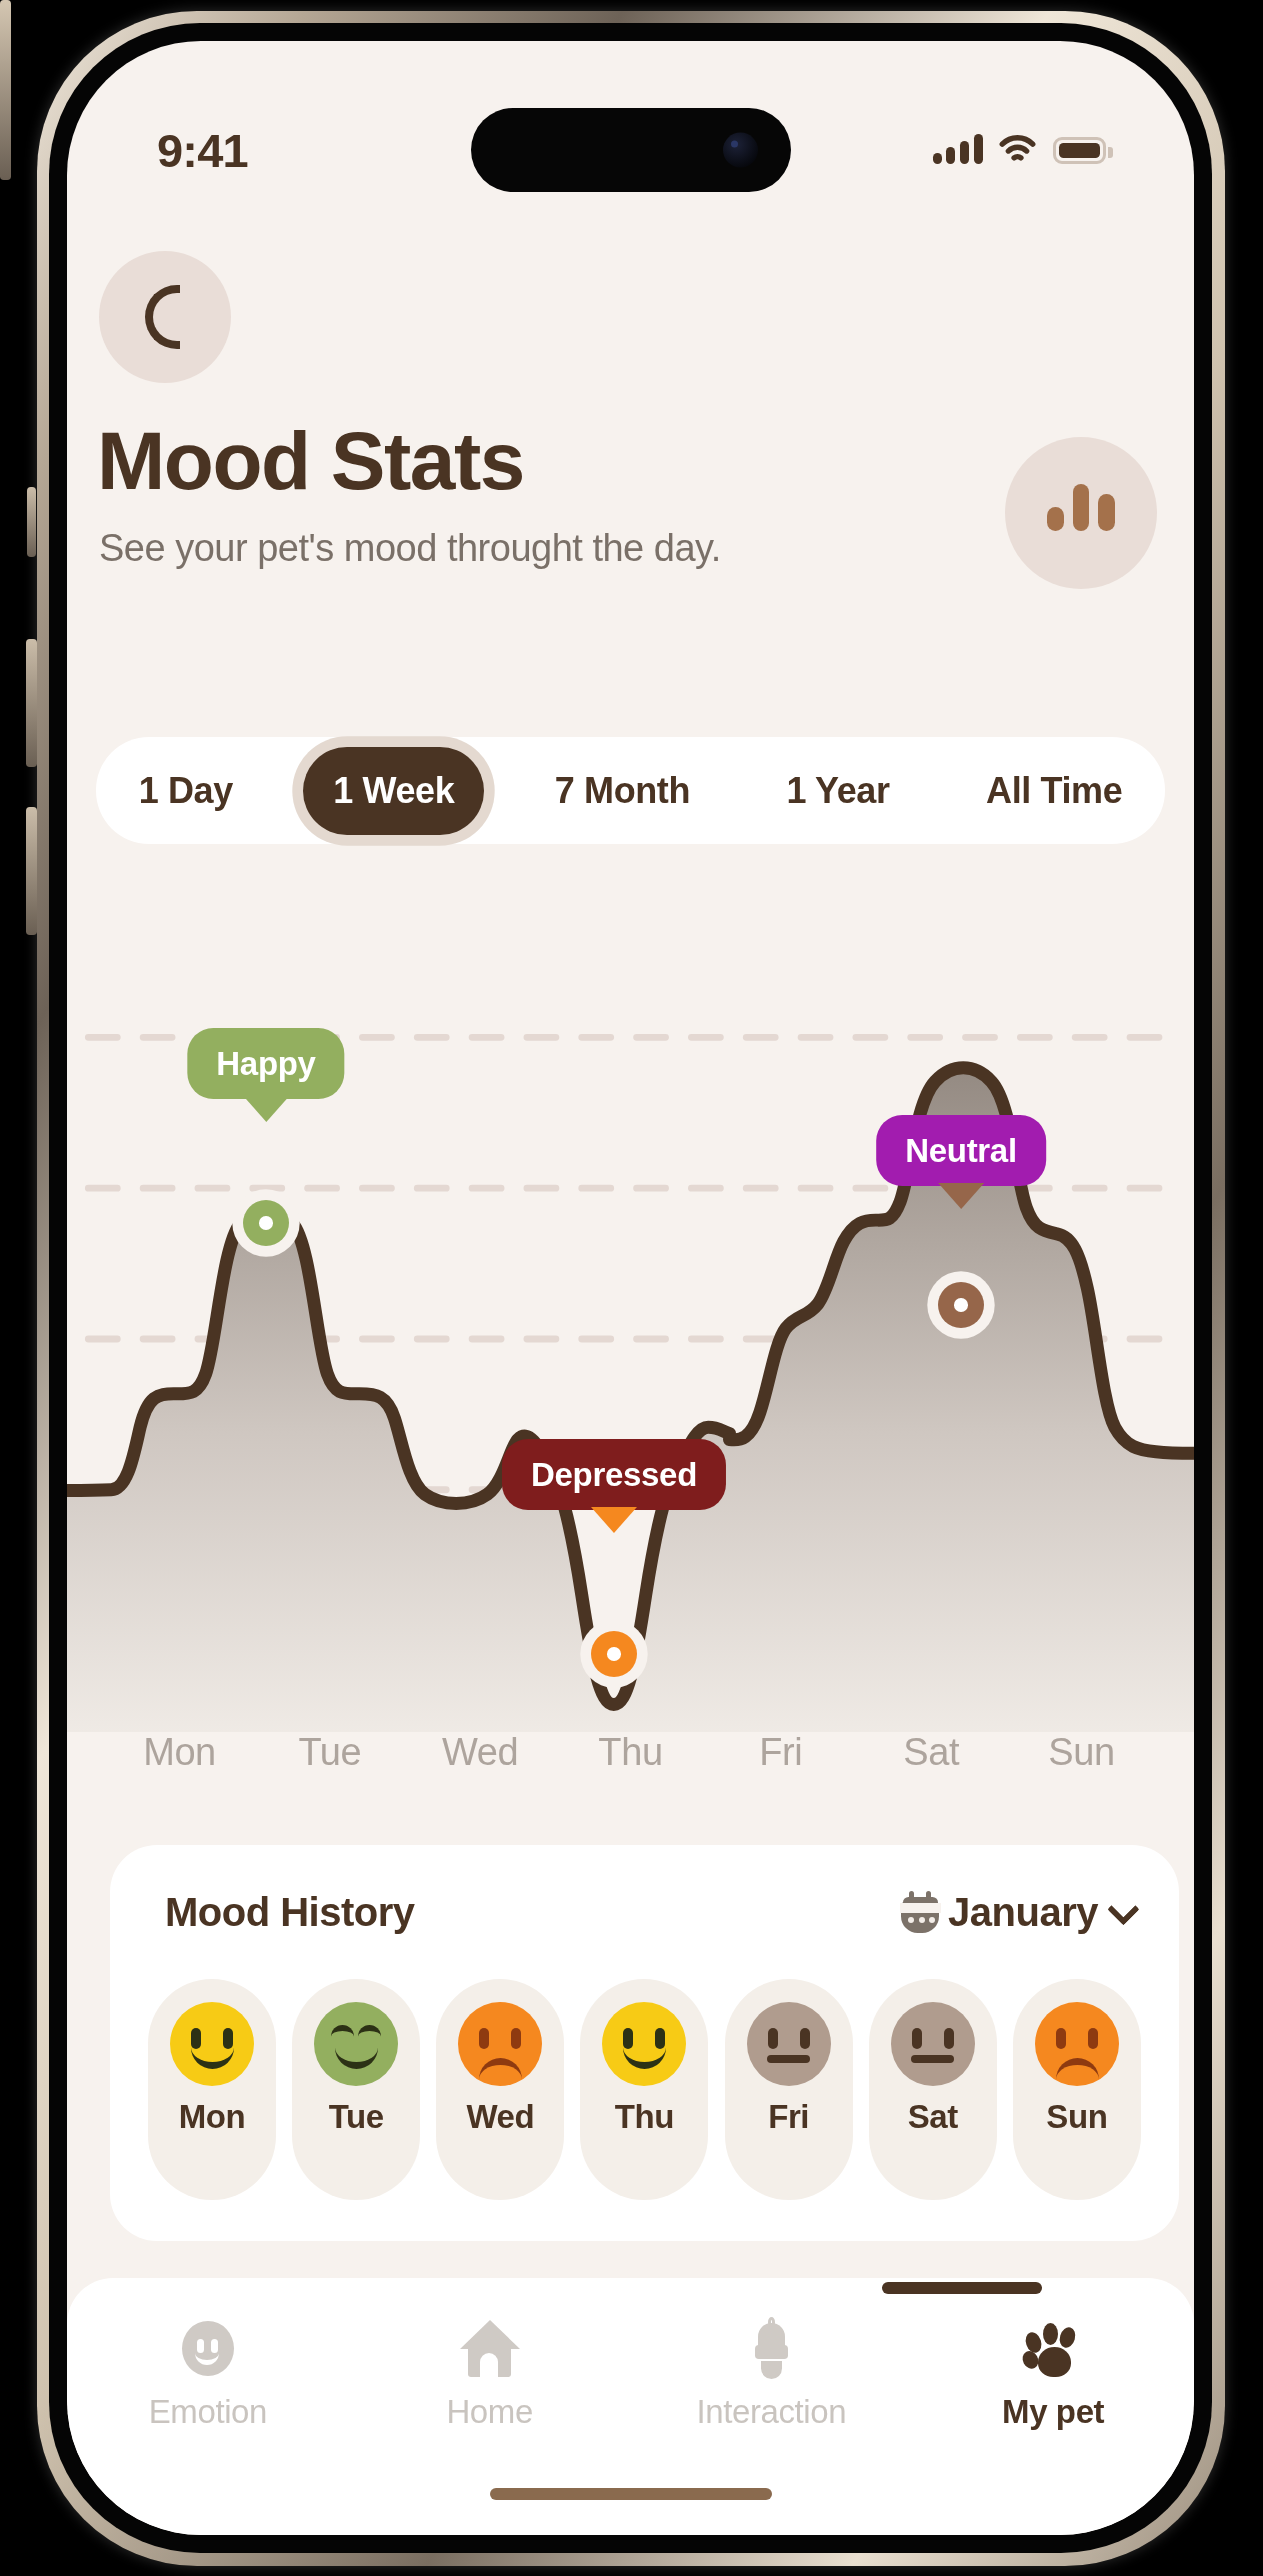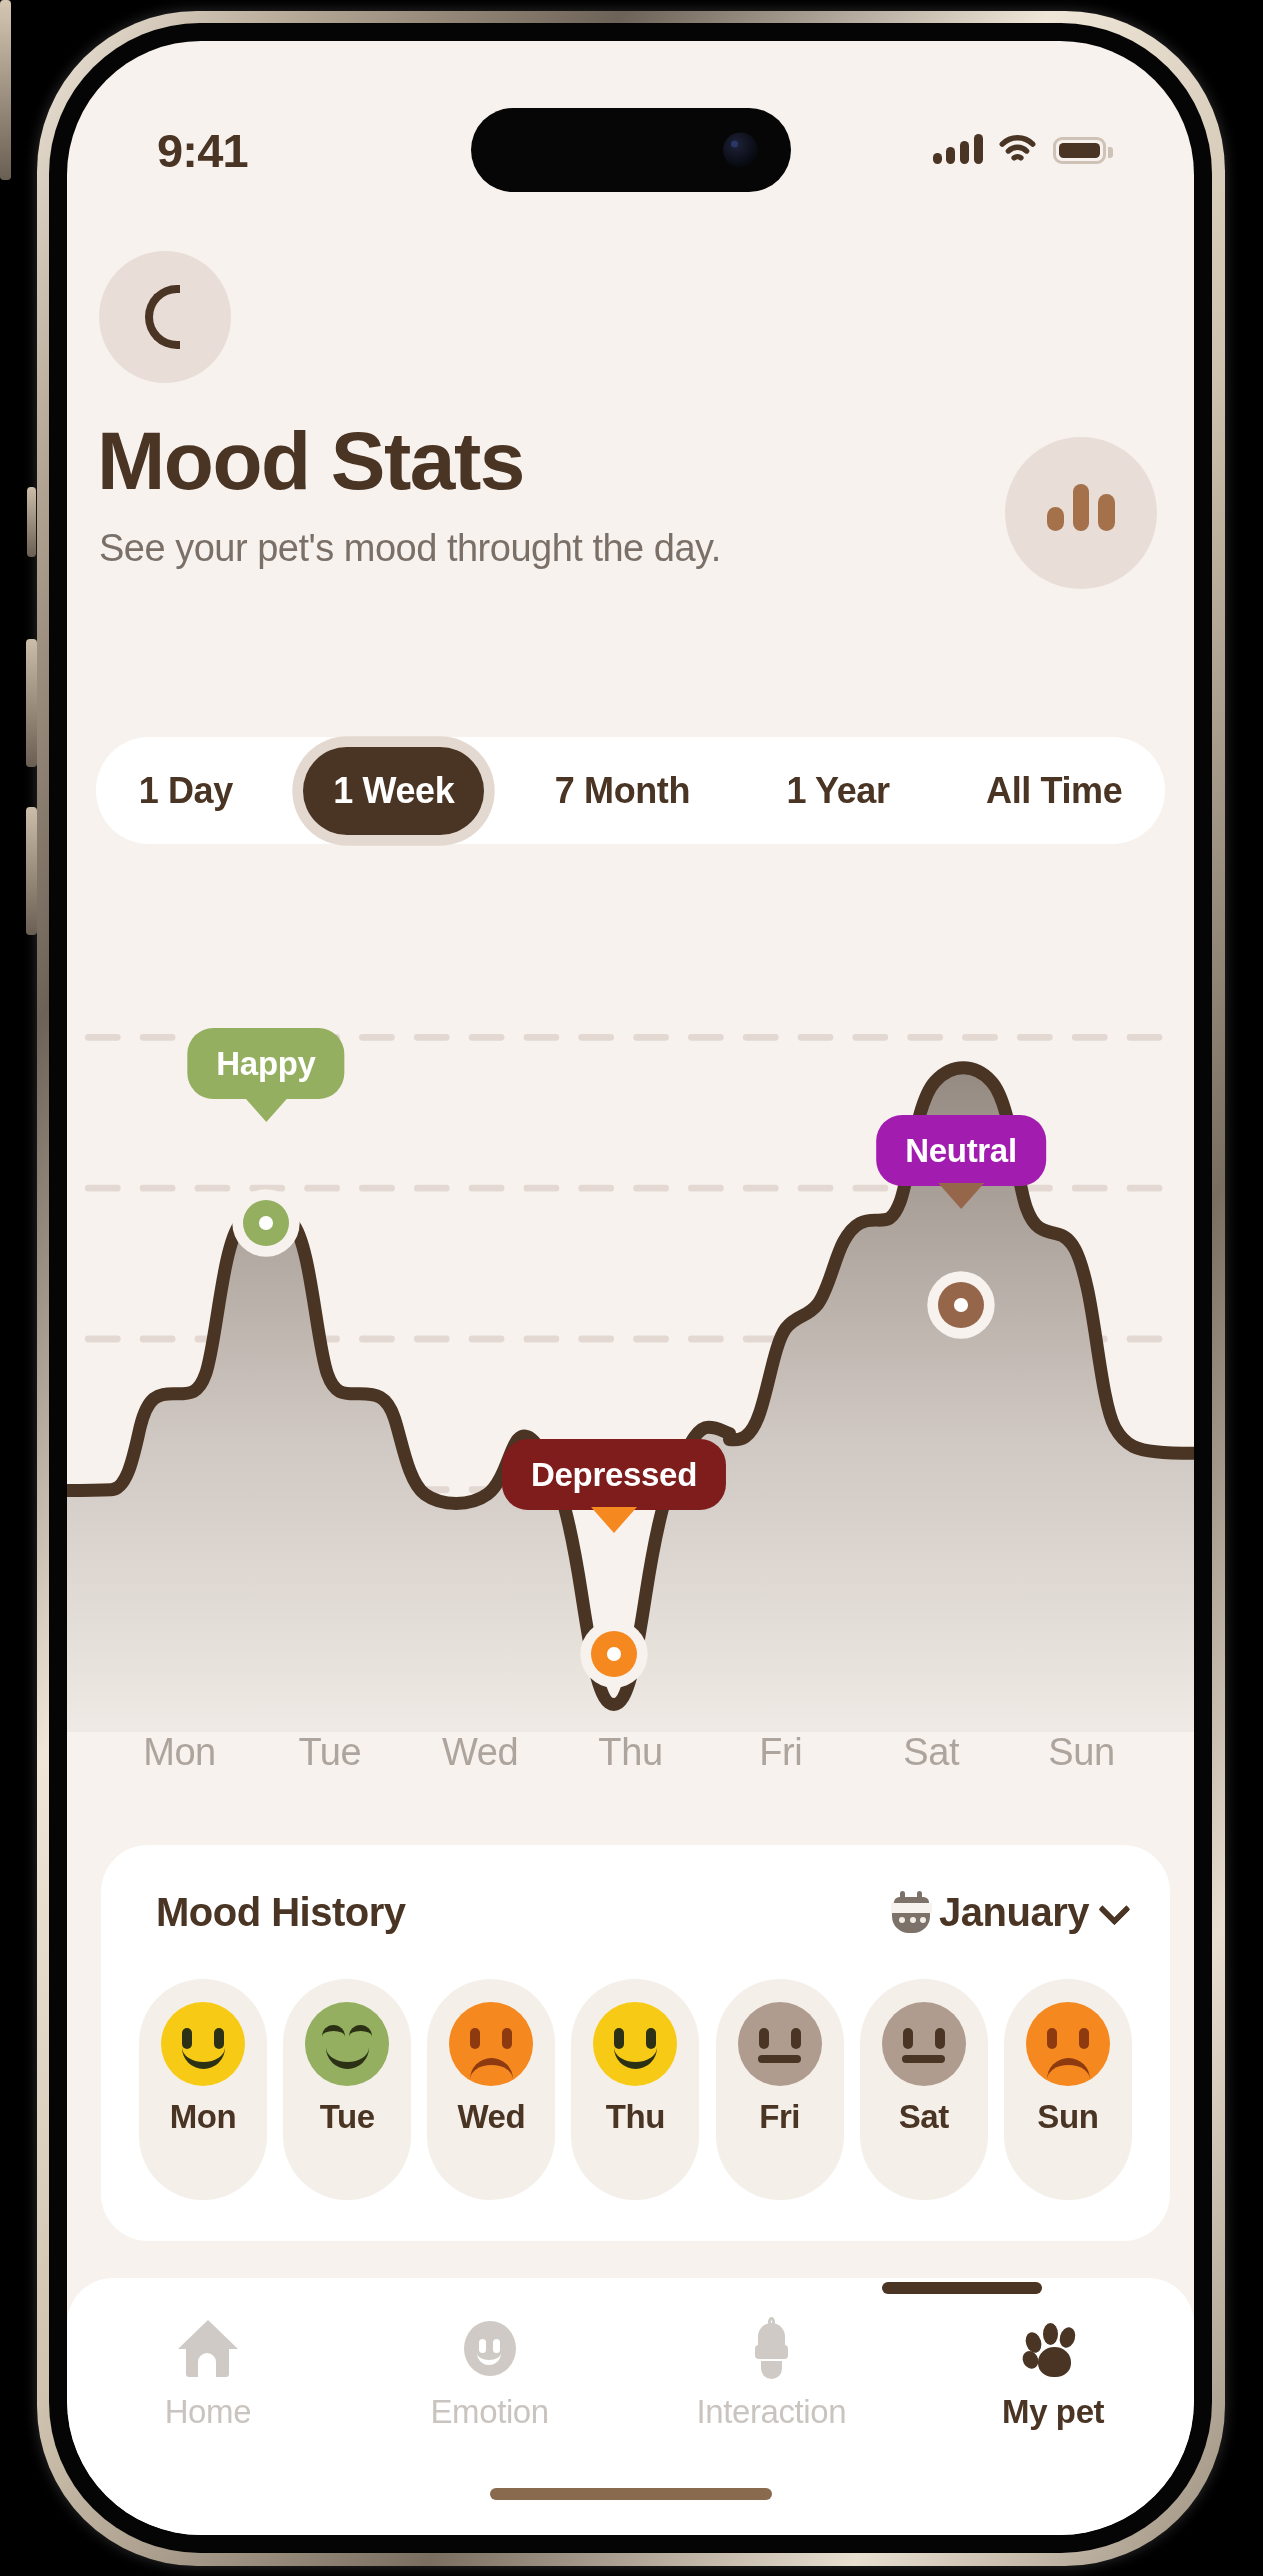--- a/index.html
+++ b/index.html
@@ -129,21 +129,21 @@
     box-shadow:0 0 0 10.7px #F7F2EE; z-index:11;
   }
   .dot i{ width:13.7px; height:13.7px; border-radius:50%; background:#FFFFFF; display:block; }
 
   .xaxis{ position:absolute; left:0; top:1545px; width:1127px;
           display:flex; justify-content:space-between; padding:0 44px; }
   .xaxis span{ font-size:38px; color:#ADA49D; width:137px; text-align:center; letter-spacing:-0.4px; }
 
   
   .history-card{
-    position:absolute; left:34px; top:1659px; width:1069px; height:396px;
+    position:absolute; left:43px; top:1659px; width:1069px; height:396px;
     background:#FFFFFF; border-radius:47px;
   }
   .hist-head{ position:absolute; left:55px; right:43px; top:37px; height:61px;
               display:flex; align-items:center; justify-content:space-between; }
   .hist-title{ font-size:40px; font-weight:700; color:#4A3423; letter-spacing:-0.5px; }
   .hist-month{ display:flex; align-items:center; gap:9px; }
   .cal-ico{ position:relative; width:38px; height:43px; }
   .cal-ico .body{ position:absolute; left:0; top:9px; width:38px; height:33px;
                   background:#7C7269; border-radius:7.6px 7.6px 16.7px 16.7px; }
   .cal-ico .lid{ position:absolute; left:-1.5px; top:12px; width:41px; height:10px;
@@ -500,36 +500,36 @@
             <div class="mood-day">Sun</div>
           </div>
         </div>
       </div>
     </div>
 
     <div class="top-handle"></div>
 
     <div class="bottom-nav">
       <div class="nav-item">
-        <div class="nav-ico home-ico">
-          <span class="roof"></span>
-            <span class="body"></span>
-            <span class="door"></span>
-        </div>
-        <div class="nav-label">Home</div>
-      </div>
-
-      <div class="nav-item">
         <div class="nav-ico emo-ico">
           <span class="ball"></span>
             <span class="e l"></span>
             <span class="e r"></span>
             <span class="m"></span>
         </div>
         <div class="nav-label">Emotion</div>
+      </div>
+
+      <div class="nav-item">
+        <div class="nav-ico home-ico">
+          <span class="roof"></span>
+            <span class="body"></span>
+            <span class="door"></span>
+        </div>
+        <div class="nav-label">Home</div>
       </div>
 
       <div class="nav-item">
         <div class="nav-ico inter-ico">
           <span class="knob"></span>
             <span class="cap"></span>
             <span class="band"></span>
             <span class="tip"></span>
         </div>
         <div class="nav-label">Interaction</div>

